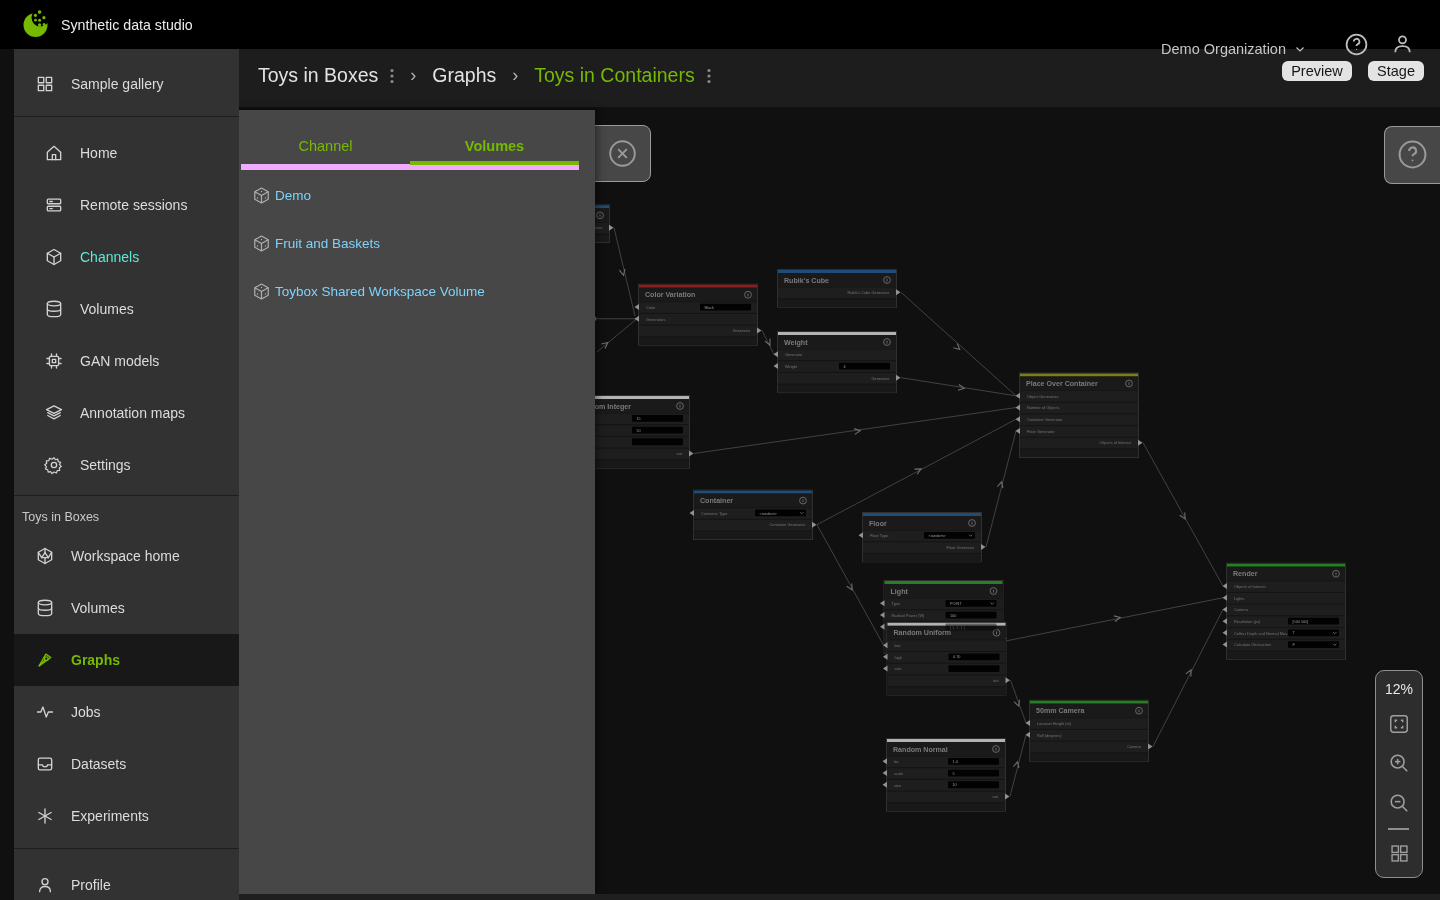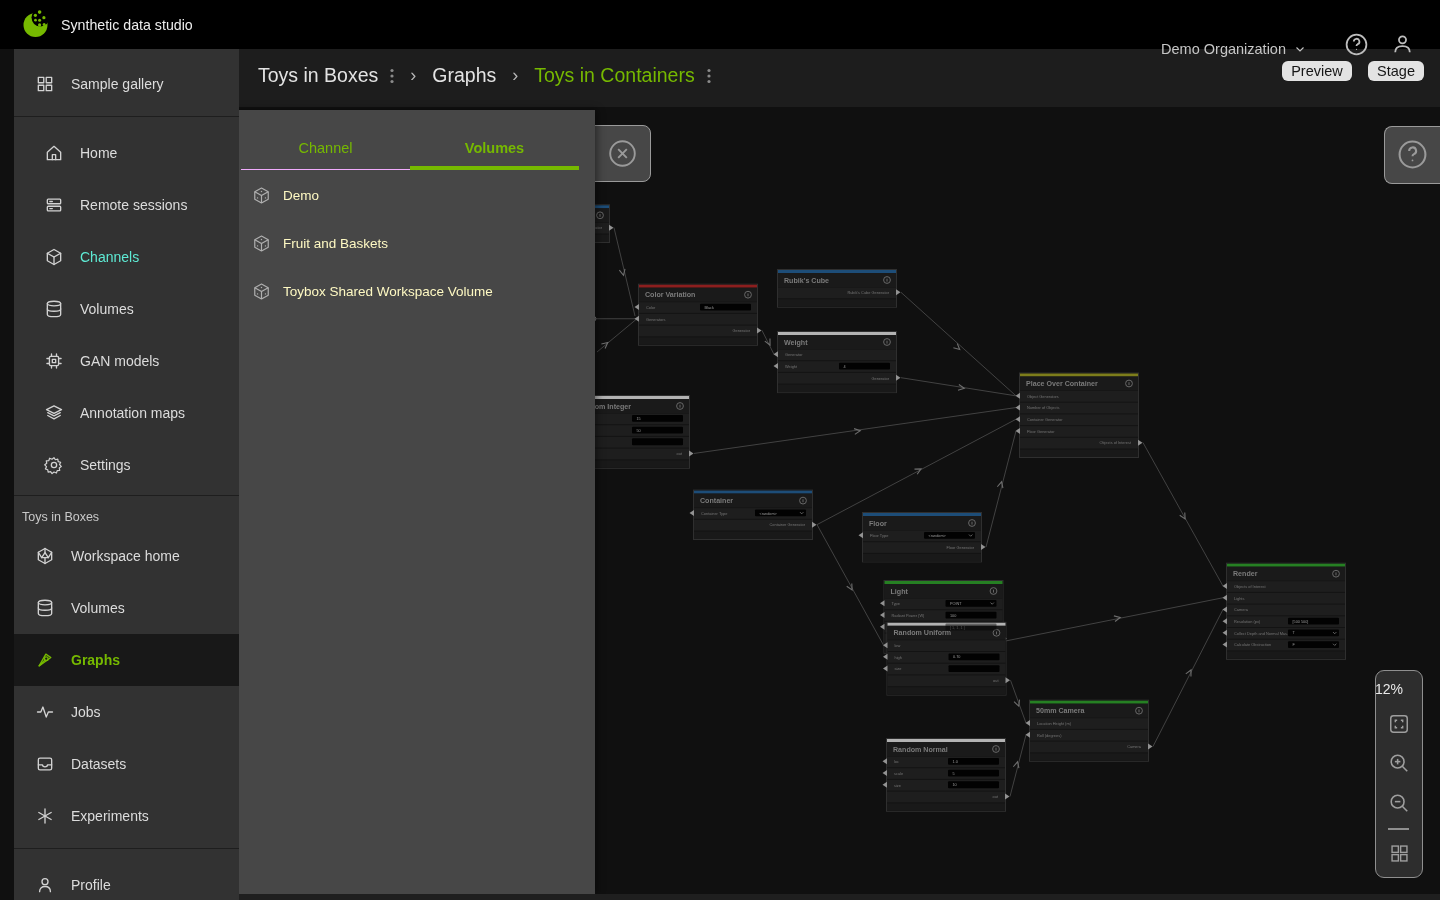--- a/index.html
+++ b/index.html
@@ -5,24 +5,24 @@
 html,body { width:1440px; height:900px; background:#101010; font-family:"Liberation Sans", sans-serif; overflow:hidden; }
 .topbar { position:absolute; left:0; top:0; width:1440px; height:49px; background:#000; z-index:40; }
 .sidebar { position:absolute; left:0; top:49px; width:225px; height:851px; background:#323232; z-index:35;margin-left:14px; }
 .sitem { display:flex; align-items:center; height:52px; padding-left:21px; font-size:14px; }
 .sicon { width:20px; height:20px; margin-right:16px; display:flex; align-items:center; }
 .sdiv { height:1px; background:#1e1e1e; margin:0; }
 .sel { background:#181818; }
 .crumbbar { position:absolute; left:225px; top:49px; width:1215px; height:58px; background:#1d1d1d; z-index:10; }
 .canvas { position:absolute; left:225px; top:107px; width:1215px; height:793px; background:#101010; z-index:1; }
 .drawer { position:absolute; left:225px; top:110px; width:370px; height:784px; background:#474747; z-index:30; box-shadow:2px 0 8px rgba(0,0,0,0.45); }
-.tabs { display:flex; margin:0 16px; height:60px; border-bottom:1px solid #f0abfc; position:relative; }
+.tabs { display:flex; margin:0 16px; height:60px; border-bottom:6px solid #f0abfc; position:relative; }
 .tab { flex:1; display:flex; align-items:center; justify-content:center; color:#76b900; font-size:14.5px; padding-top:17px; }
 .btn { background:#e3e3e3; color:#161616; font-size:14.5px; border-radius:6px; height:20px; display:inline-flex; align-items:center; justify-content:center; font-weight:400; }
-.pitem { display:flex; align-items:center; height:48px; padding-left:27px; color:#fef9c3; font-size:13.5px; gap:12px; }
+.pitem { display:flex; align-items:center; height:48px; padding-left:27px; color:#7dd3fc; font-size:13.5px; gap:4px; }
 </style></head>
 <body>
 <div class="canvas"></div>
 <svg style="position:absolute;left:0;top:0;z-index:2" width="1440" height="900" viewBox="0 0 1440 900" font-family="Liberation Sans, sans-serif">
 <line x1="614" y1="227.7" x2="635" y2="316" stroke="#424242" stroke-width="1"></line>
 <path d="M -3.6 -2.9 L 2.3 0 L -3.6 2.9" fill="none" stroke="#6e6e6e" stroke-width="1.1" transform="translate(623,273) rotate(76.6)"></path>
 <line x1="595" y1="318.75" x2="636" y2="318.75" stroke="#424242" stroke-width="1"></line>
 <line x1="597" y1="352" x2="636" y2="319.5" stroke="#424242" stroke-width="1"></line>
 <path d="M -3.6 -2.9 L 2.3 0 L -3.6 2.9" fill="none" stroke="#6e6e6e" stroke-width="1.1" transform="translate(606,344) rotate(-39.8)"></path>
 <line x1="762" y1="330.45" x2="774" y2="354.35" stroke="#424242" stroke-width="1"></line>
@@ -332,21 +332,21 @@
   </svg>
 
 <div style="position:absolute;left:1384px;top:125.5px;width:62px;height:58px;background:#474747;border:1.5px solid #9a9a9a;border-radius:8px 0 0 8px;border-right:none;z-index:5"></div>
 <svg style="position:absolute;left:1397px;top:139px;z-index:6" width="31" height="31" viewBox="0 0 24 24" fill="none" stroke="#9a9a9a" stroke-width="1.6">
     <circle cx="12" cy="12" r="10"></circle>
     <path d="M9.4 9.2 a2.7 2.7 0 1 1 3.7 2.5 c-.8.35-1.1.85-1.1 1.7"></path>
     <circle cx="12" cy="16.6" r="0.7" fill="#9a9a9a" stroke="none"></circle>
   </svg>
 
 <div style="position:absolute;left:1375px;top:670px;width:48px;height:208px;background:#2d2d2d;border:1px solid #8f8f8f;border-radius:9px;z-index:5"></div>
-<div style="position:absolute;left:1375px;top:681px;width:48px;text-align:left;color:#e8e8e8;font-size:14px;z-index:6">12%</div>
+<div style="position:absolute;left:1375px;top:681px;width:48px;text-align:center;color:#e8e8e8;font-size:14px;z-index:6">12%</div>
 <svg style="position:absolute;left:1388px;top:713px;z-index:6" width="22" height="22" viewBox="0 0 24 24" fill="none" stroke="#9e9e9e" stroke-width="1.6">
     <rect x="3" y="3" width="18" height="18" rx="3"></rect>
     <path d="M8 10 V8 H10 M14 8 H16 V10 M16 14 V16 H14 M10 16 H8 V14"></path>
   </svg>
 <svg style="position:absolute;left:1388px;top:752px;z-index:6" width="22" height="22" viewBox="0 0 24 24" fill="none" stroke="#9e9e9e" stroke-width="1.7">
     <circle cx="10.5" cy="10.5" r="7"></circle>
     <line x1="15.6" y1="15.6" x2="21" y2="21"></line>
     <line x1="7.5" y1="10.5" x2="13.5" y2="10.5"></line>
     <line x1="10.5" y1="7.5" x2="10.5" y2="13.5"></line>
   </svg>

